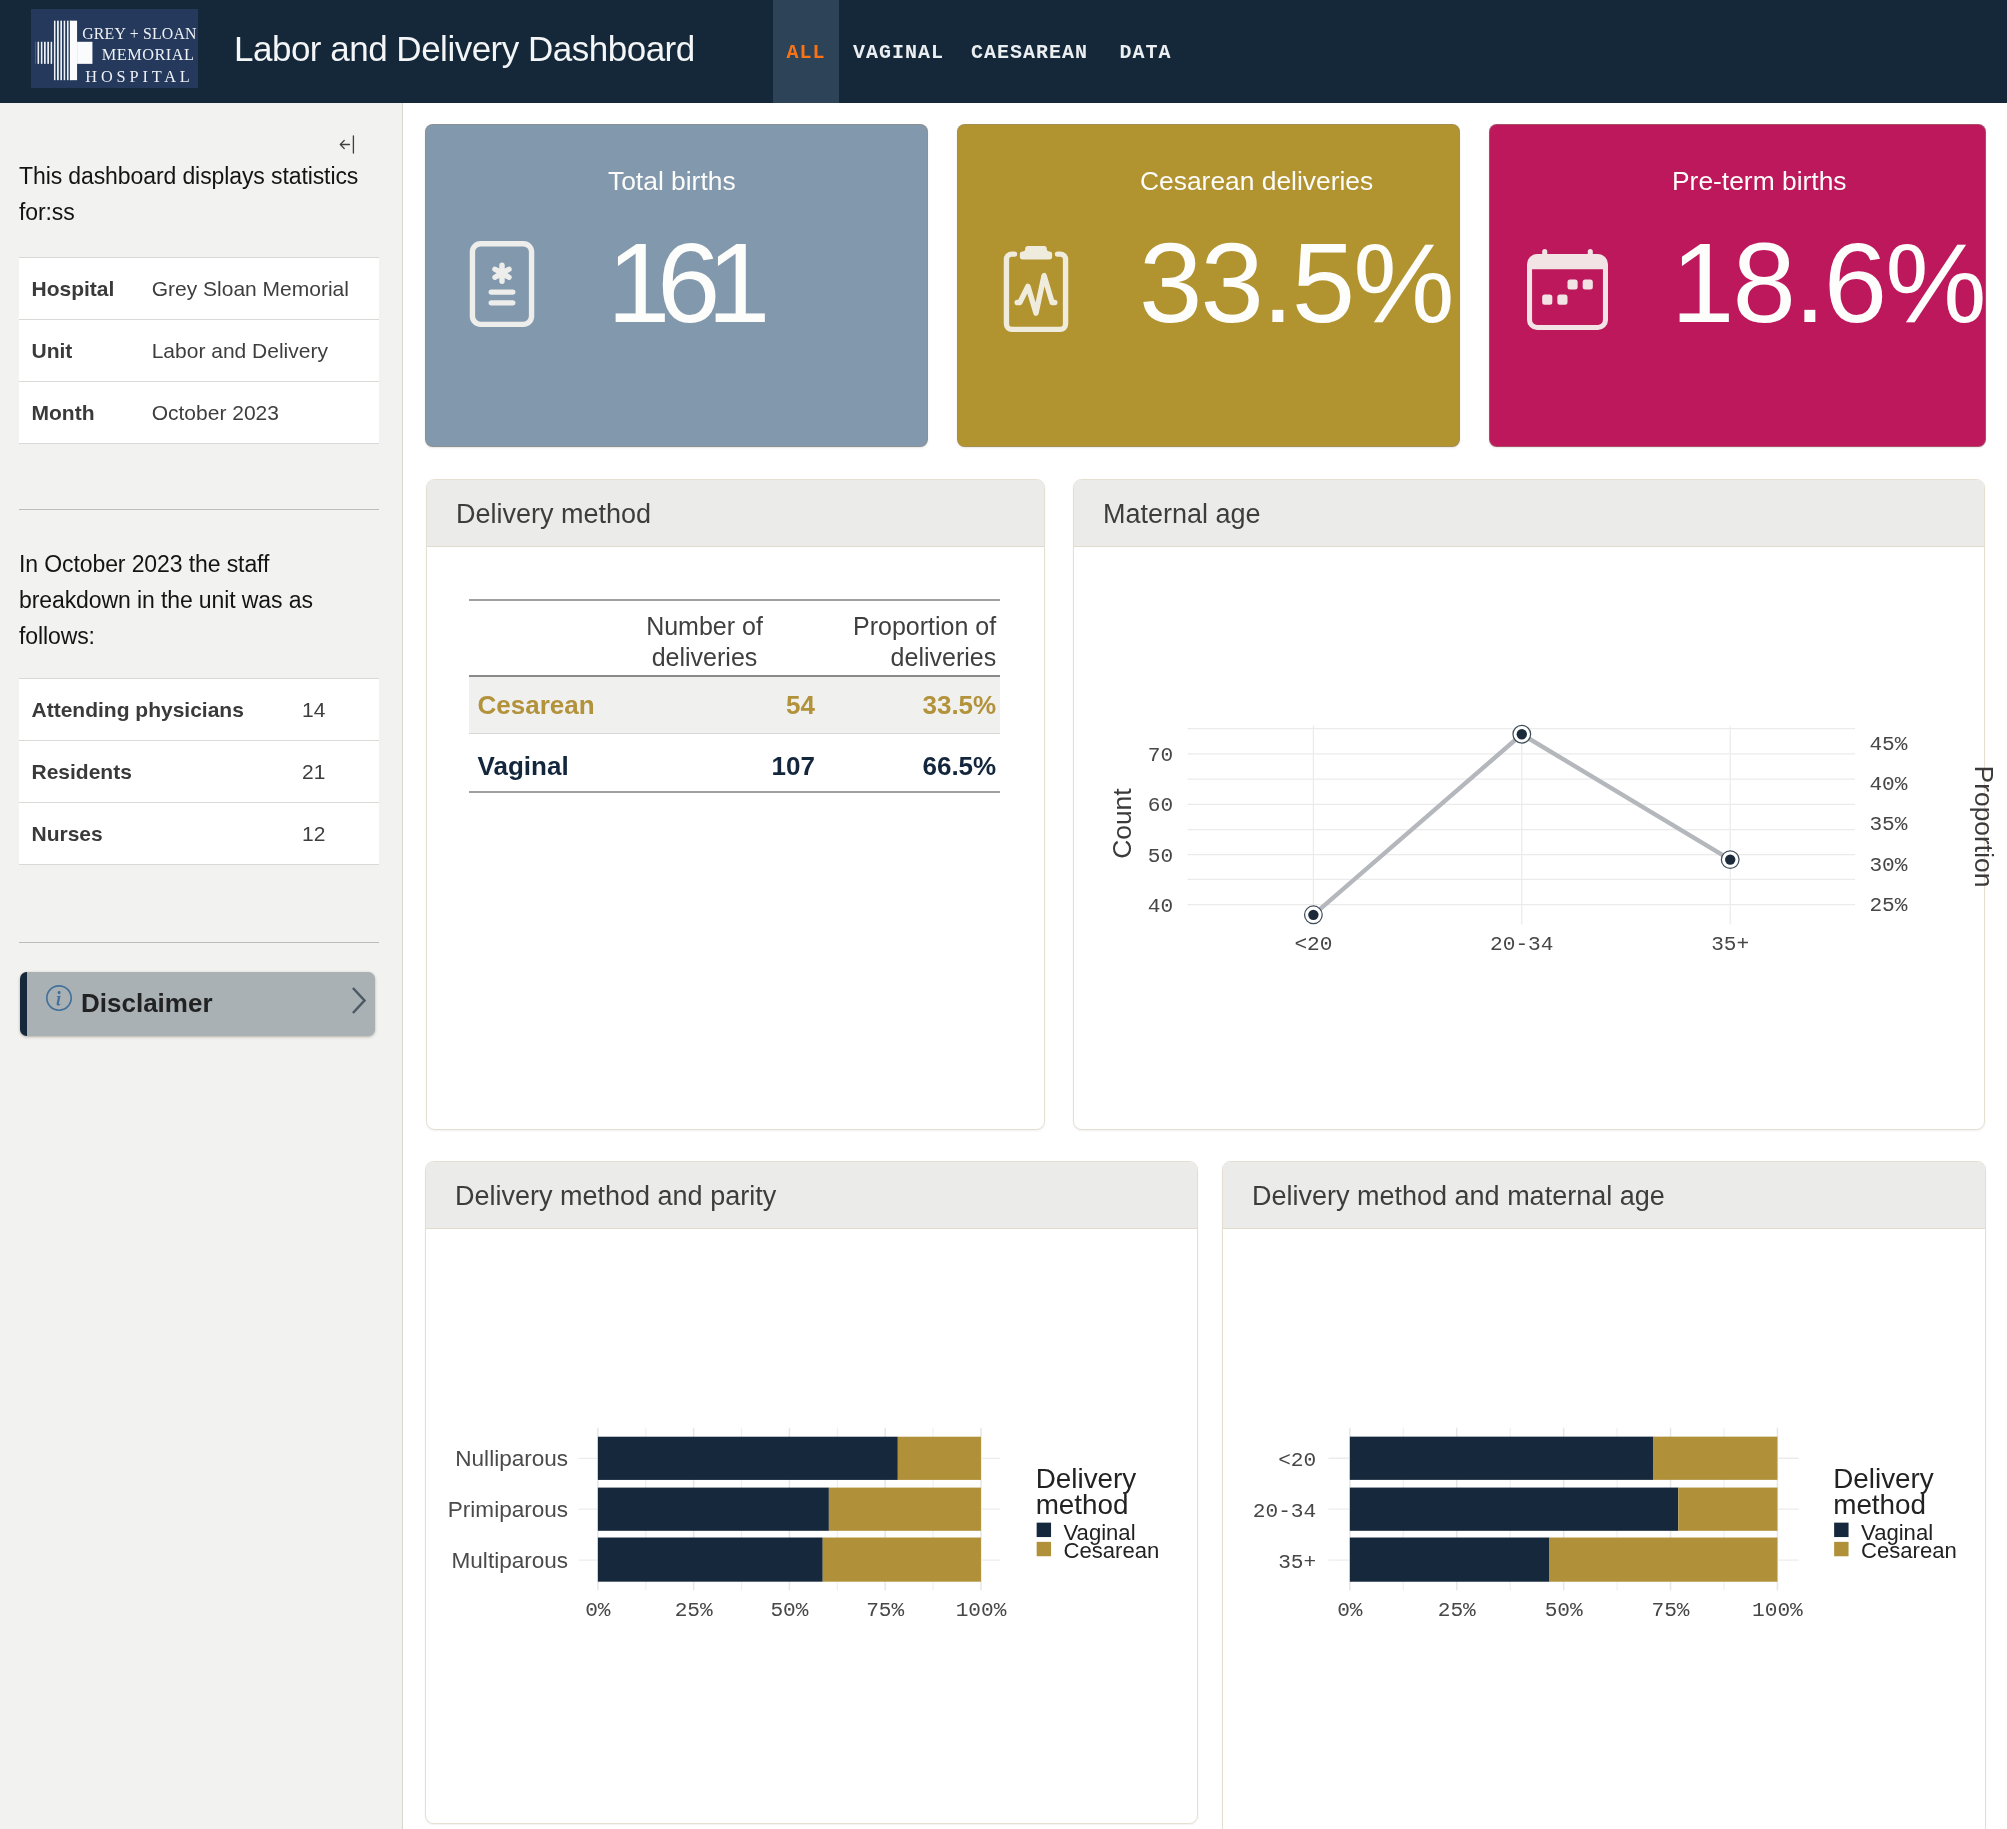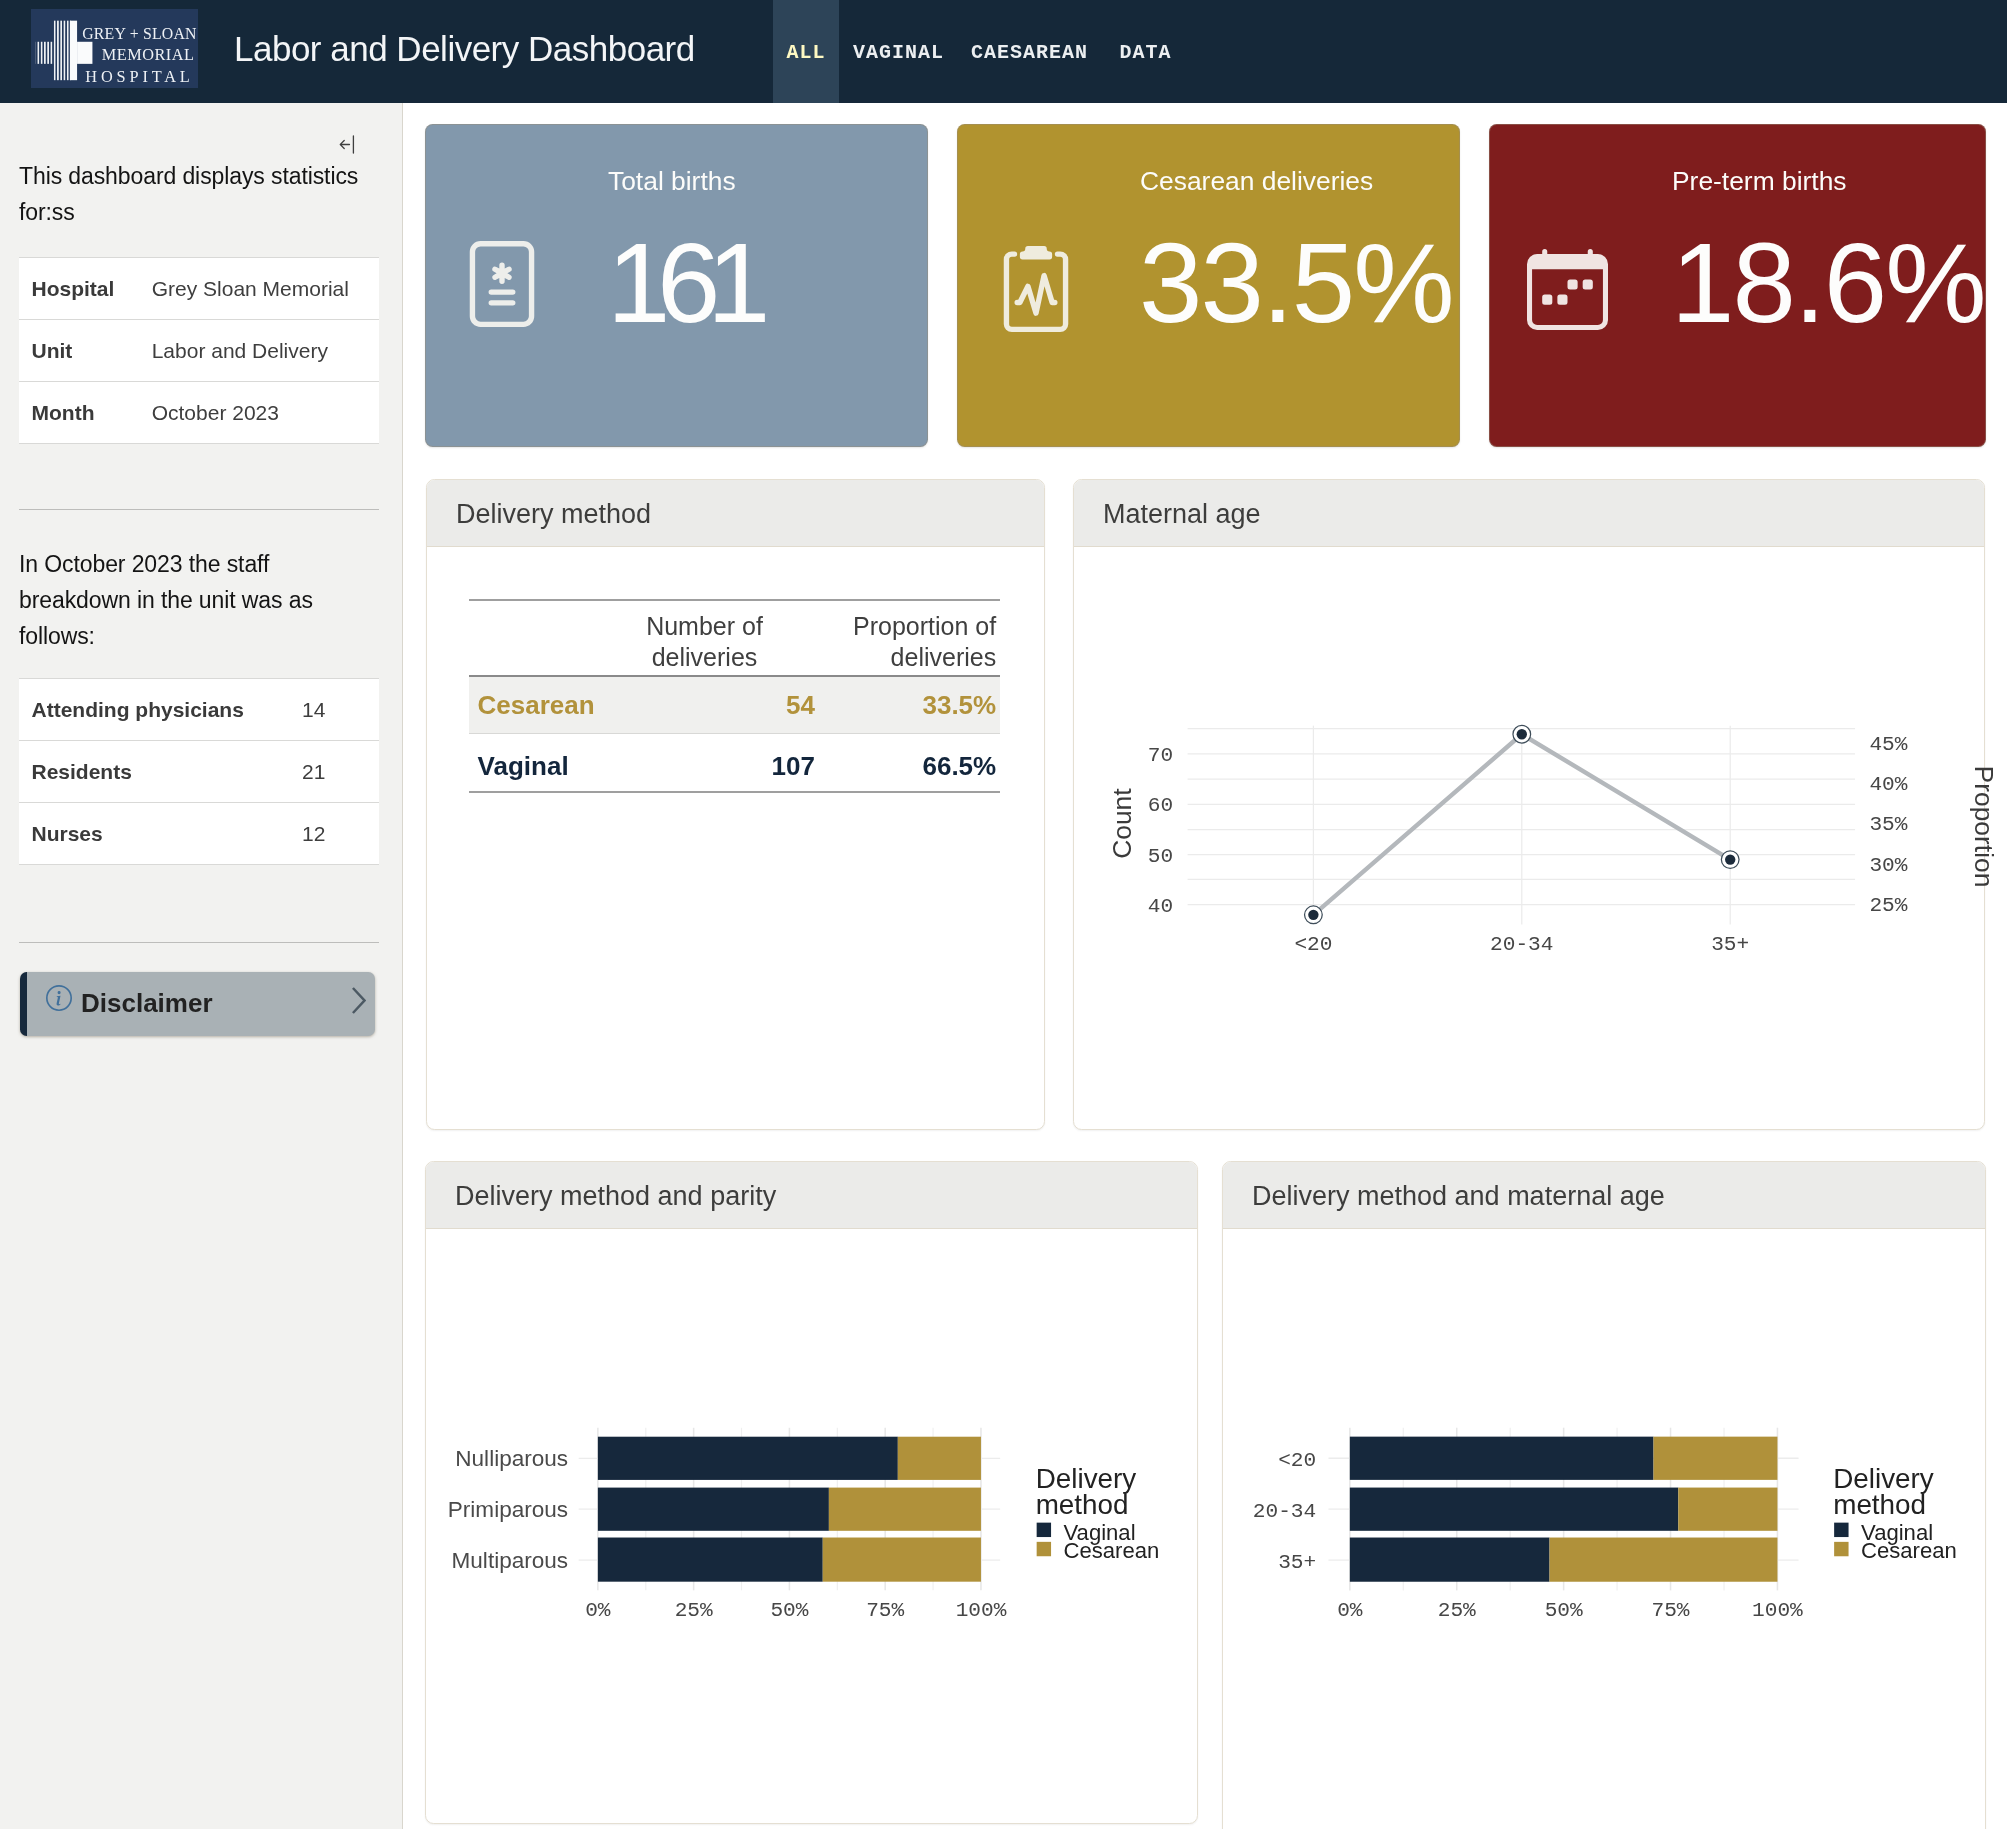--- a/index.html
+++ b/index.html
@@ -64,21 +64,21 @@
       <rect x="5" y="34" width="18.5" height="23" fill="url(#stripes)"></rect>
       <rect x="40.5" y="12" width="7.5" height="62" fill="#fafbfc"></rect>
       <rect x="48" y="34" width="16" height="23" fill="#fafbfc"></rect>
       <text x="113" y="31" style="font-family:'Liberation Serif',serif;font-size:16.5px;letter-spacing:0.2px" fill="#eef1f5" text-anchor="middle">GREY + SLOAN</text>
       <text x="122" y="53" style="font-family:'Liberation Serif',serif;font-size:17px;letter-spacing:0.5px" fill="#eef1f5" text-anchor="middle">MEMORIAL</text>
       <text x="113" y="76" style="font-family:'Liberation Serif',serif;font-size:17px;letter-spacing:4px" fill="#eef1f5" text-anchor="middle">HOSPITAL</text>
     </svg>
   </div>
   <div id="navtitle">Labor and Delivery Dashboard</div>
   <div id="tab-all"></div>
-  <div class="navlink" style="left:773px;width:66px;color:#fef9c3;">ALL</div>
+  <div class="navlink" style="left:773px;width:66px;color:#f97316;">ALL</div>
   <div class="navlink" style="left:853px;width:86px;">VAGINAL</div>
   <div class="navlink" style="left:971px;width:116px;">CAESAREAN</div>
   <div class="navlink" style="left:1119px;width:53px;">DATA</div>
 </div>
 
 <div id="sidebar">
   <svg style="position:absolute;left:337px;top:31px;" width="21" height="21" viewBox="0 0 16 16" fill="#3f3f3f">
     <path d="M12.5 15a.5.5 0 0 1-.5-.5v-13a.5.5 0 0 1 1 0v13a.5.5 0 0 1-.5.5zM10 8a.5.5 0 0 1-.5.5H3.707l2.147 2.146a.5.5 0 0 1-.708.708l-3-3a.5.5 0 0 1 0-.708l3-3a.5.5 0 1 1 .708.708L3.707 7.5H9.5a.5.5 0 0 1 .5.5z"></path>
   </svg>
   <div class="sidep" style="top:55px;">This dashboard displays statistics for:ss</div>
@@ -139,21 +139,21 @@
 </div>
 <div class="vbox" style="left:957px;width:503px;background:#b1932f;">
   <svg class="icon" style="left:35px;top:121px;" width="86" height="86" viewBox="0 0 16 16" fill="#f2efe4" opacity="0.97">
     <path d="M9.5 0a.5.5 0 0 1 .5.5.5.5 0 0 0 .5.5.5.5 0 0 1 .5.5V2a.5.5 0 0 1-.5.5h-5A.5.5 0 0 1 5 2v-.5a.5.5 0 0 1 .5-.5.5.5 0 0 0 .5-.5.5.5 0 0 1 .5-.5h3Z"></path>
     <path d="M3 2.5a.5.5 0 0 1 .5-.5H4a.5.5 0 0 0 0-1h-.5A1.5 1.5 0 0 0 2 2.5v12A1.5 1.5 0 0 0 3.5 16h9a1.5 1.5 0 0 0 1.5-1.5v-12A1.5 1.5 0 0 0 12.5 1H12a.5.5 0 0 0 0 1h.5a.5.5 0 0 1 .5.5v12a.5.5 0 0 1-.5.5h-9a.5.5 0 0 1-.5-.5v-12Z"></path>
     <path d="M9.979 5.356a.5.5 0 0 0-.968.04L7.92 10.49l-.94-3.135a.5.5 0 0 0-.926-.08L4.69 10H4.5a.5.5 0 0 0 0 1H5a.5.5 0 0 0 .447-.276l.936-1.873 1.138 3.793a.5.5 0 0 0 .968-.04L9.58 7.51l.94 3.135A.5.5 0 0 0 11 11h.5a.5.5 0 0 0 0-1h-.128L9.979 5.356Z"></path>
   </svg>
   <div class="vtitle">Cesarean deliveries</div>
   <div class="vnum">33.5%</div>
 </div>
-<div class="vbox" style="left:1489px;width:497px;background:#7f1d1d;">
+<div class="vbox" style="left:1489px;width:497px;background:#be185d;">
   <svg class="icon" style="left:37px;" width="81" height="81" viewBox="0 0 16 16" fill="#f4ebe9" opacity="0.97">
     <path d="M11 6.5a.5.5 0 0 1 .5-.5h1a.5.5 0 0 1 .5.5v1a.5.5 0 0 1-.5.5h-1a.5.5 0 0 1-.5-.5v-1zm-3 0a.5.5 0 0 1 .5-.5h1a.5.5 0 0 1 .5.5v1a.5.5 0 0 1-.5.5h-1a.5.5 0 0 1-.5-.5v-1zm-5 3a.5.5 0 0 1 .5-.5h1a.5.5 0 0 1 .5.5v1a.5.5 0 0 1-.5.5h-1a.5.5 0 0 1-.5-.5v-1zm3 0a.5.5 0 0 1 .5-.5h1a.5.5 0 0 1 .5.5v1a.5.5 0 0 1-.5.5h-1a.5.5 0 0 1-.5-.5v-1z"></path>
     <path d="M3.5 0a.5.5 0 0 1 .5.5V1h8V.5a.5.5 0 0 1 1 0V1h1a2 2 0 0 1 2 2v11a2 2 0 0 1-2 2H2a2 2 0 0 1-2-2V3a2 2 0 0 1 2-2h1V.5a.5.5 0 0 1 .5-.5zM1 4v10a1 1 0 0 0 1 1h12a1 1 0 0 0 1-1V4H1z"></path>
   </svg>
   <div class="vtitle">Pre-term births</div>
   <div class="vnum">18.6%</div>
 </div>
 
 <div class="card" style="left:426px;top:479px;width:619px;height:651px;">
   <div class="cardhead">

